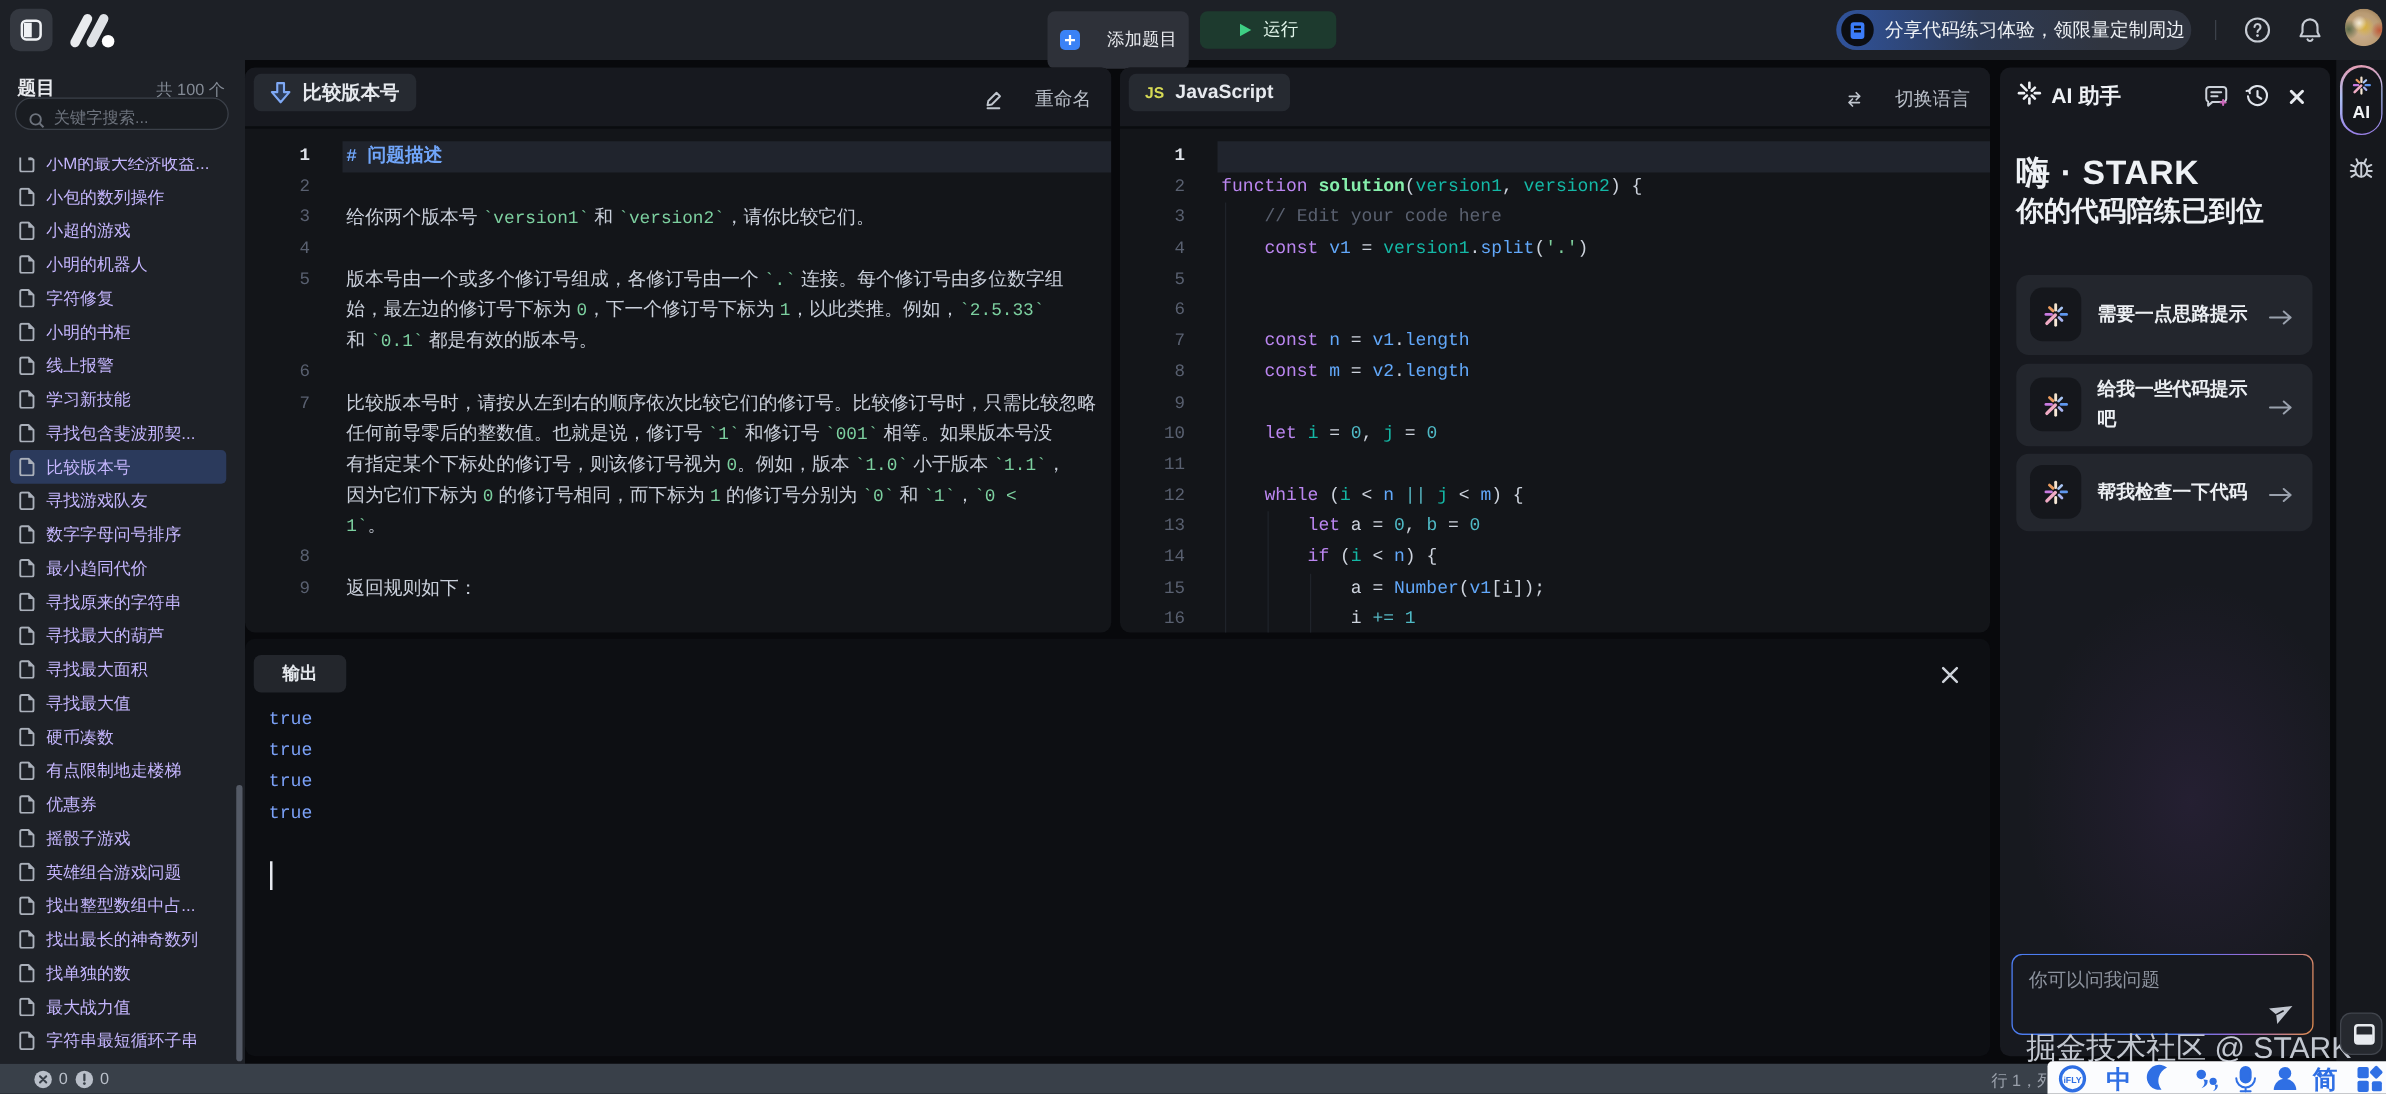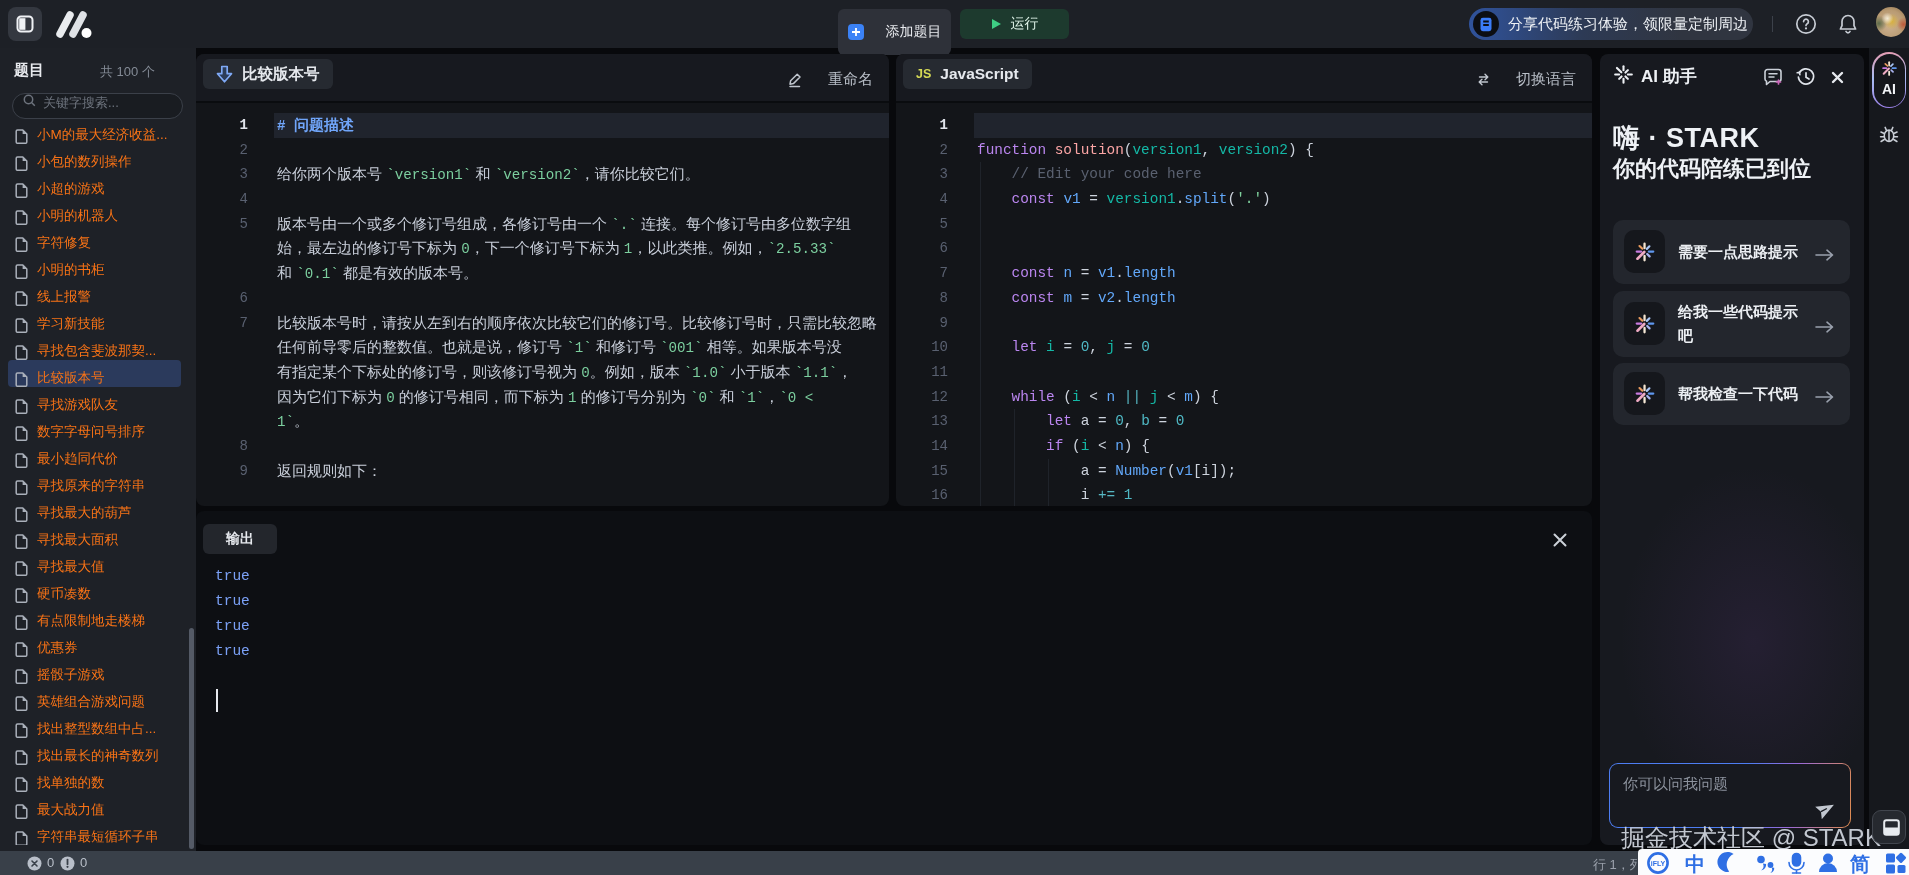--- a/index.html
+++ b/index.html
@@ -24,24 +24,24 @@
 .mono,.ct code,.jsr .ct{font-family:"Liberation Mono",monospace}
 .jsr .ct{font-size:14.4px;color:#cdd3dd}
 .ic{font-family:"Liberation Mono",monospace;font-size:14.2px;color:#7ccf9f}
 .kw{color:#bb86f0}
 .vr{color:#62a8fa}
 .pr{color:#14b8a6}
 .nm{color:#4fb9c5}
 .st{color:#7ecf9c}
 .op{color:#56b6c2}
 .cm{color:#5a6170}
-.fn{color:#fca5a5;font-weight:400}
+.fn{color:#86efac;font-weight:700}
 .mdh{color:#70a5f9;font-weight:700}
 .guide{position:absolute;width:1px;background:#1f232a}
-.sitem{height:27px;display:flex;align-items:flex-end;padding-left:15px;color:#f97316;font-size:13.5px;white-space:nowrap}
+.sitem{height:27px;display:flex;align-items:center;padding-left:15px;color:#c4b5fd;font-size:13.5px;white-space:nowrap}
 .sitem svg{margin-right:9px;flex:none}
 .sitem.sel{background:#2b3a5c;border-radius:4px;margin:0 8px;padding-left:7px}
 .card{position:absolute;left:13px;width:237px;background:#23262d;border-radius:10px}
 .tile{position:absolute;left:11px;width:41px;height:43px;background:#15171c;border-radius:10px;display:flex;align-items:center;justify-content:center}
 .ctext{position:absolute;left:65px;color:#eceff3;font-weight:700;font-size:15px;line-height:24px}
 .carrow{position:absolute;right:16px;color:#9aa1ad;font-size:19px}
 .truel{position:absolute;left:19px;font-family:"Liberation Mono",monospace;font-size:14.5px;color:#7ba1f7}
 </style></head>
 <body>
 <div class="abs" id="topbar">
@@ -86,22 +86,22 @@
       <circle cx="11" cy="15.4" r="1.1" fill="#c7ccd4"></circle>
     </svg>
   <svg width="22" height="22" style="position:absolute;left:1837px;top:13px" viewBox="0 0 22 22">
       <path d="M11 2.5a6 6 0 0 0-6 6v4.2L3.4 16h15.2L17 12.7V8.5a6 6 0 0 0-6-6z" fill="none" stroke="#c7ccd4" stroke-width="1.7" stroke-linejoin="round"></path>
       <path d="M9 18.5a2.2 2.2 0 0 0 4 0" fill="none" stroke="#c7ccd4" stroke-width="1.7" stroke-linecap="round"></path>
     </svg>
   <div class="abs" style="left:1876px;top:7px;width:30px;height:30px;border-radius:50%;background:radial-gradient(circle 6px at 38% 38%,#f2ead8 0%,rgba(242,234,216,0) 100%),radial-gradient(circle 8px at 52% 48%,#d8b13c 0%,rgba(216,177,60,0) 100%),radial-gradient(circle 8px at 10% 55%,#5d6b4a 0%,rgba(93,107,74,0) 100%),radial-gradient(circle 7px at 92% 58%,#c05a3a 0%,rgba(192,90,58,0) 100%),radial-gradient(circle at 45% 60%,#cdb191 0%,#b99b73 60%,#8a6c48 100%)"></div>
 </div>
 <div class="abs" id="sidebar">
   <div class="abs" style="left:14px;top:13px;font-size:15px;font-weight:700;color:#e8eaee">题目</div>
-  <div class="abs" style="left:100px;top:15px;width:80px;text-align:left;font-size:13px;color:#848b96">共 100 个</div>
-  <div class="abs" style="left:12px;top:45px;width:171px;height:26px;border:1px solid #3b4049;background:#191c21;border-radius:13px;display:flex;align-items:flex-start;padding-left:10px;gap:7px">
+  <div class="abs" style="left:100px;top:15px;width:80px;text-align:right;font-size:13px;color:#848b96">共 100 个</div>
+  <div class="abs" style="left:12px;top:30px;width:171px;height:26px;border:1px solid #3b4049;background:#191c21;border-radius:13px;display:flex;align-items:flex-end;padding-left:10px;gap:7px">
     <svg width="13" height="13" viewBox="0 0 13 13">
         <circle cx="5.5" cy="5.5" r="4.2" fill="none" stroke="#6d737d" stroke-width="1.5"></circle>
         <path d="M8.8 8.8l3 3" stroke="#6d737d" stroke-width="1.5"></path>
       </svg>
     <span style="font-size:13px;color:#6d737d">关键字搜索...</span>
   </div>
   <div class="abs" style="left:0;top:78px;width:189px;height:719px;overflow:hidden">
     <div class="sitem" style="margin-top:-9px">
         <svg width="13" height="15" viewBox="0 0 13 15">
           <path d="M2.5 1h5.3l4 4V13a1.3 1.3 0 0 1-1.3 1.3H2.5A1.3 1.3 0 0 1 1.2 13V2.3A1.3 1.3 0 0 1 2.5 1z" fill="none" stroke="#aab0ba" stroke-width="1.5" stroke-linejoin="round"></path>

